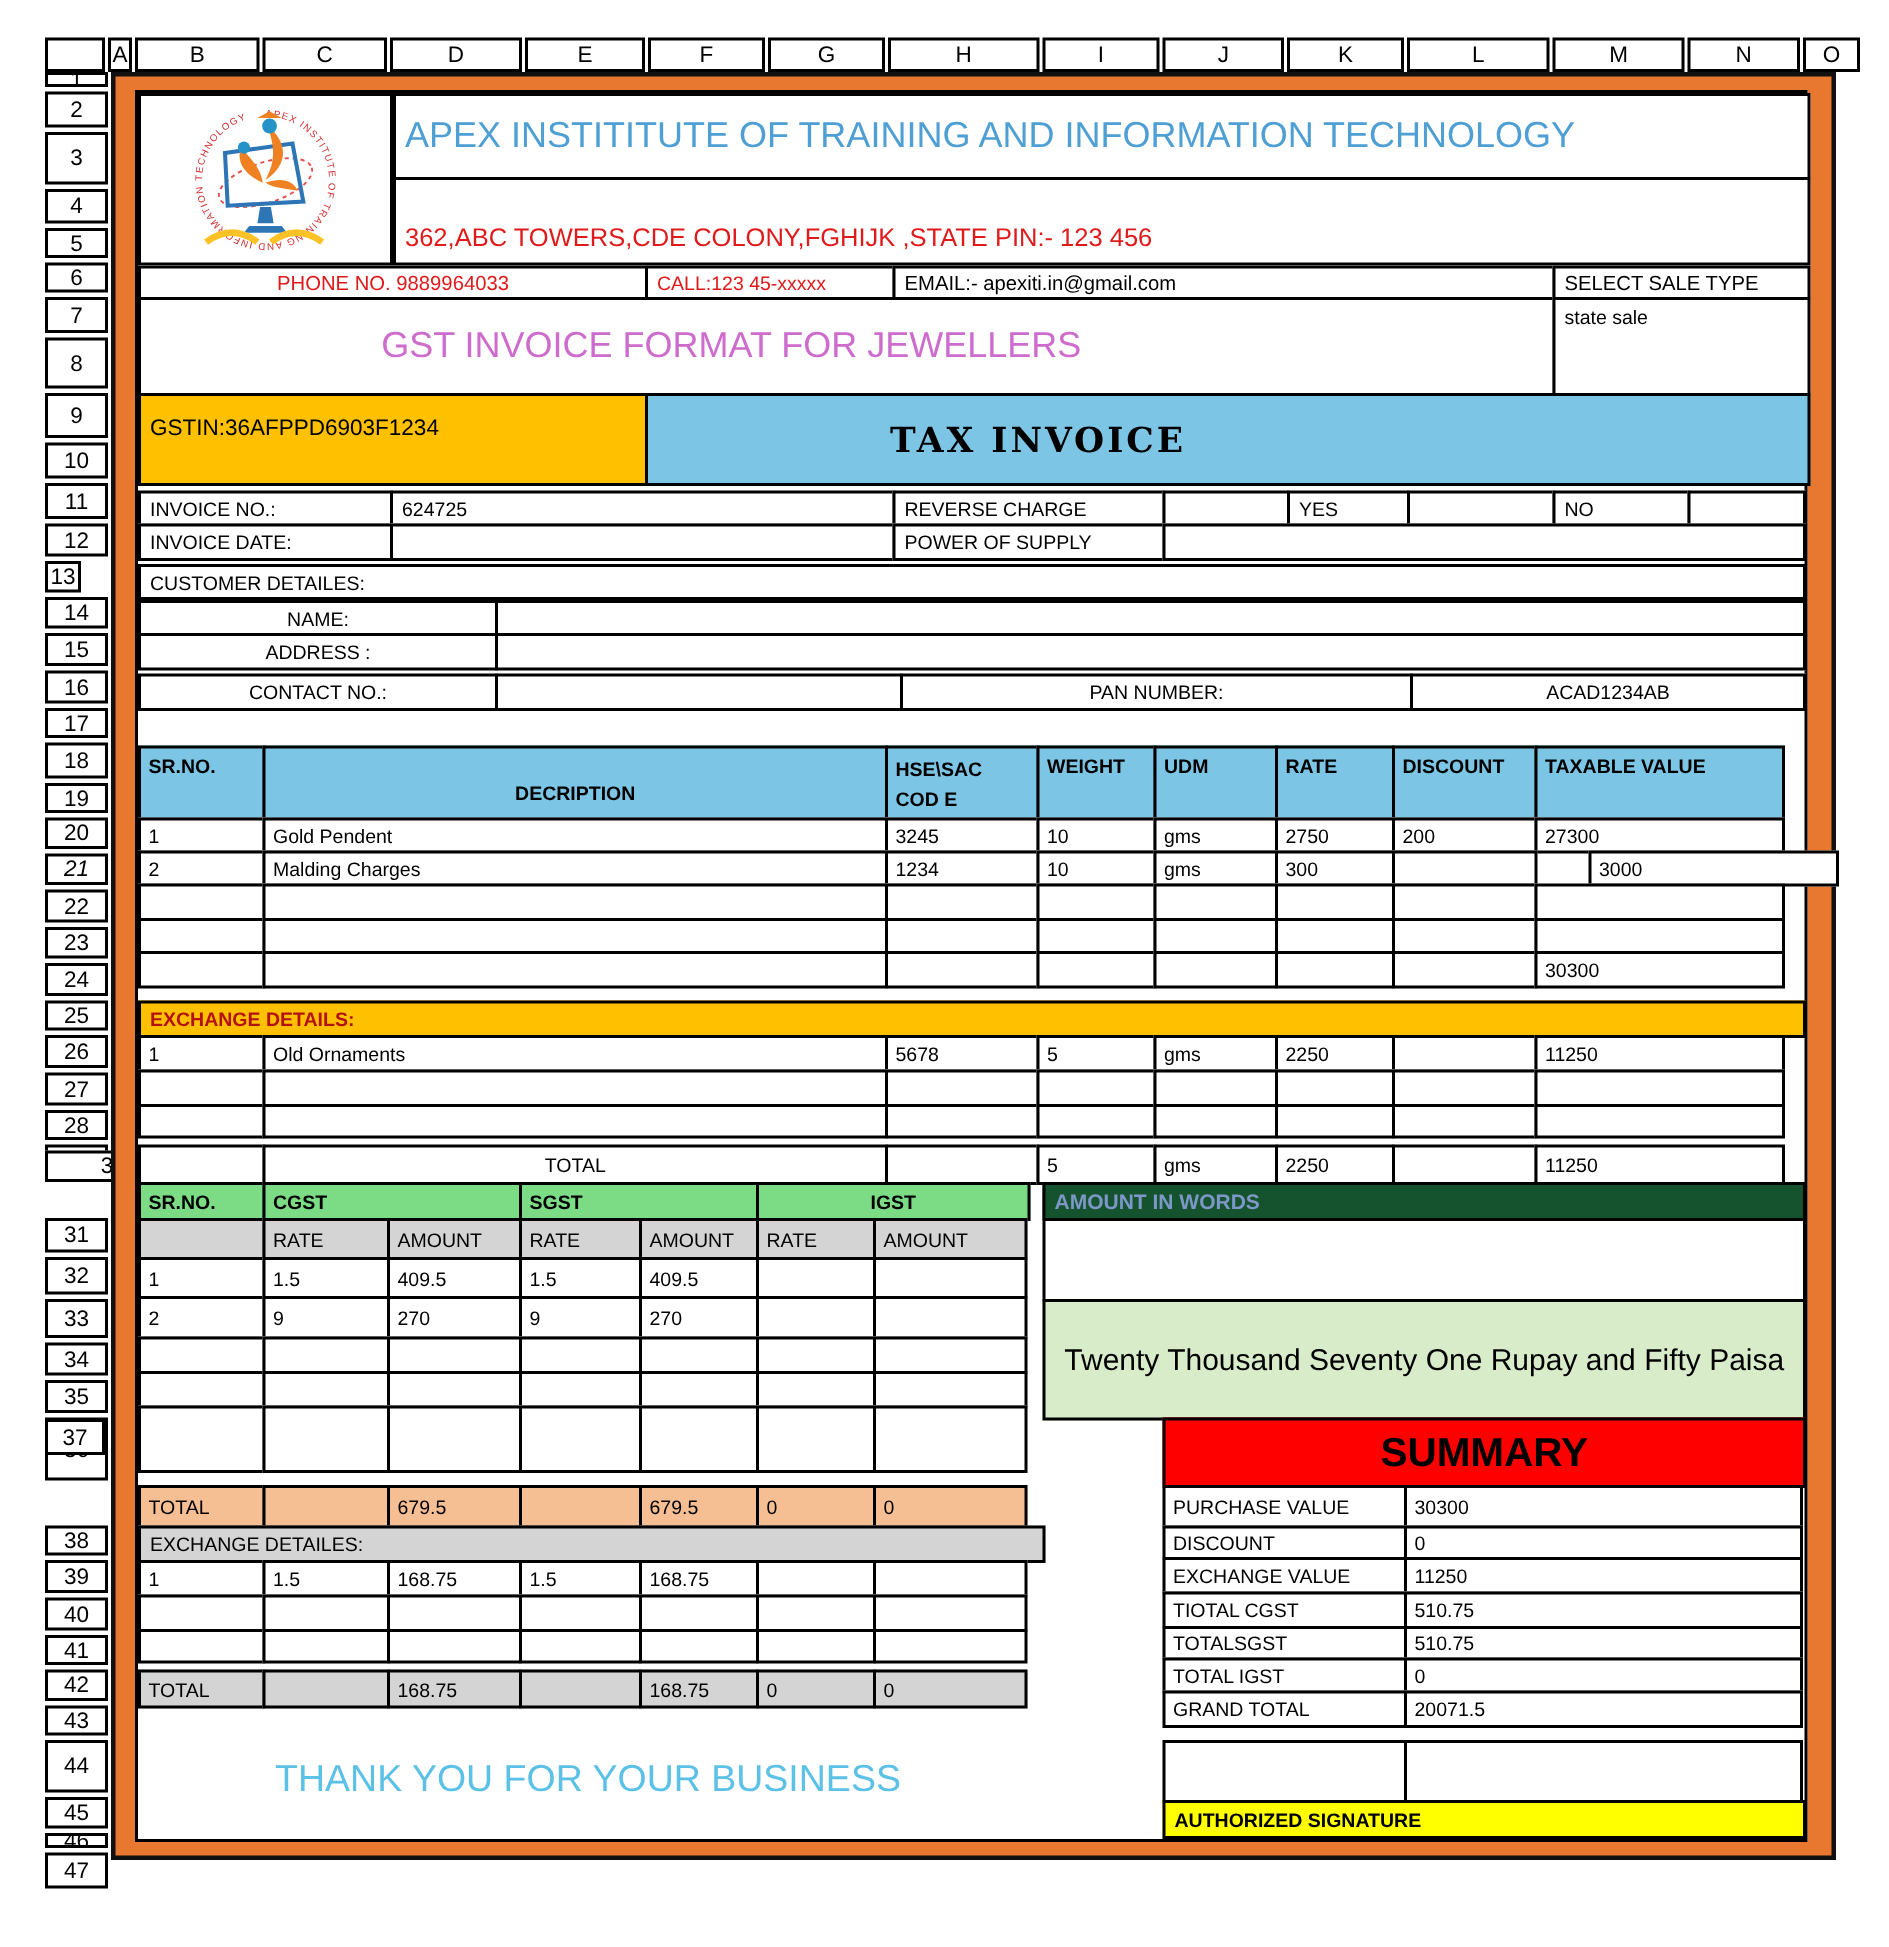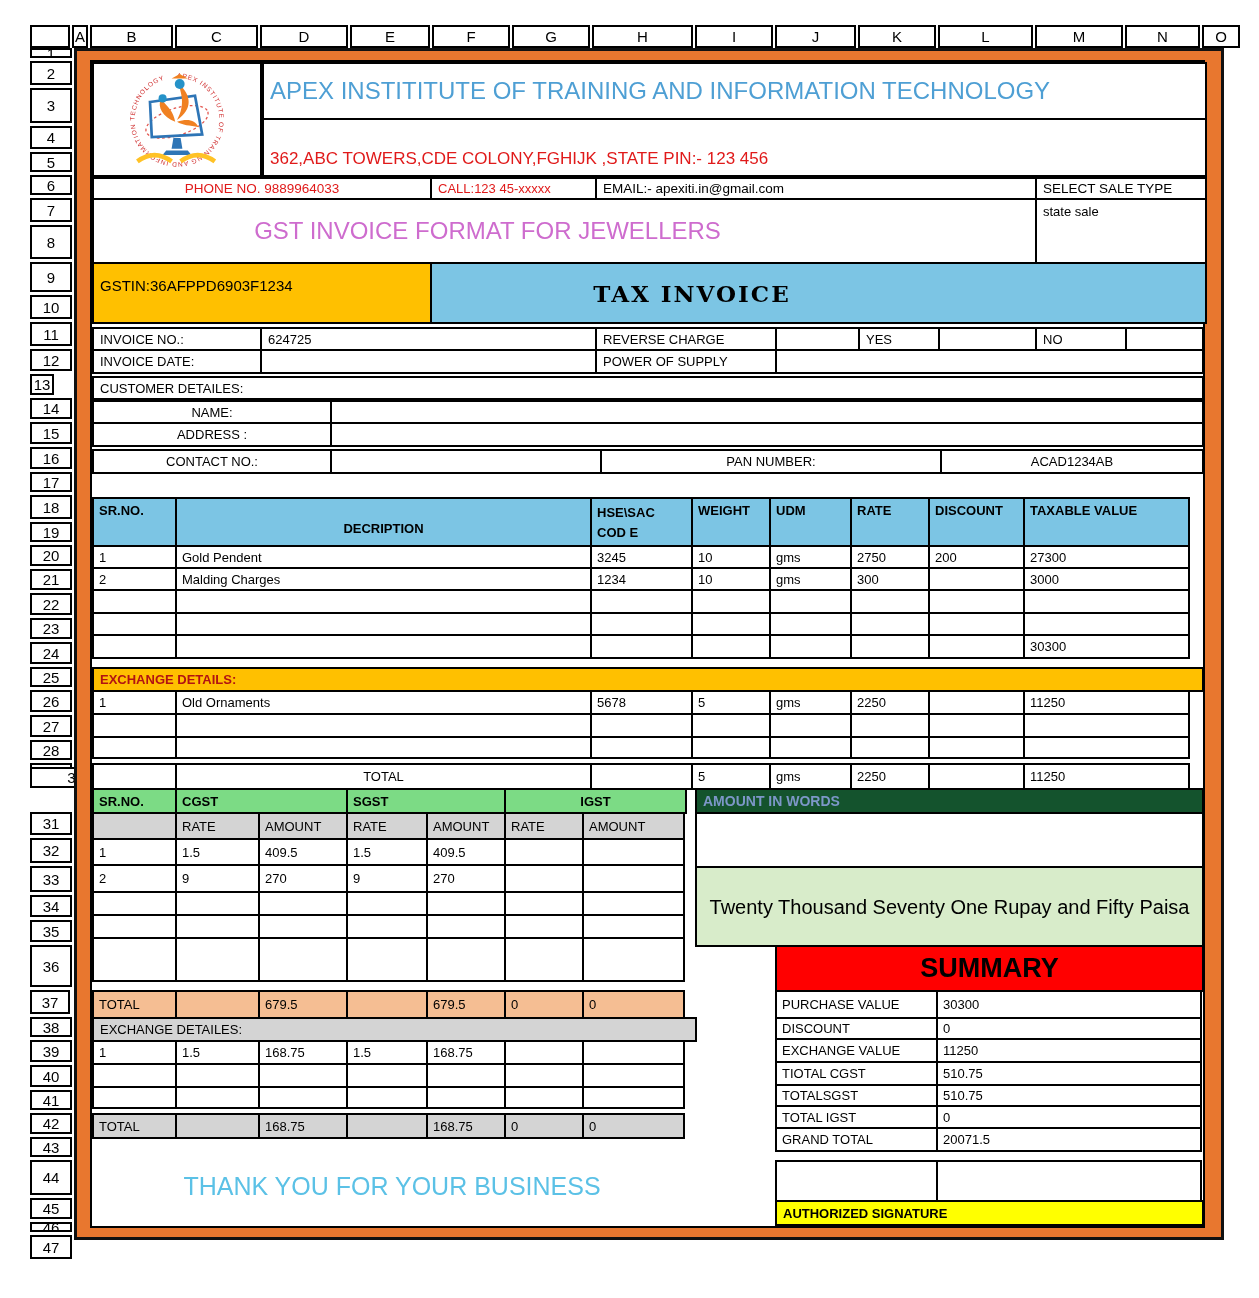--- a/index.html
+++ b/index.html
@@ -79,37 +79,37 @@
       <div class="hdrbox" style="left: 0px; top: 274px; width: 42px; height: 24px;">11</div>
       <div class="hdrbox" style="left: 0px; top: 301px; width: 42px; height: 22px;">12</div>
       <div class="hdrbox" style="left: 0px; top: 326px; width: 24px; height: 21px;">13</div>
       <div class="hdrbox" style="left: 0px; top: 350px; width: 42px; height: 21px;">14</div>
       <div class="hdrbox" style="left: 0px; top: 374px; width: 42px; height: 22px;">15</div>
       <div class="hdrbox" style="left: 0px; top: 399px; width: 42px; height: 22px;">16</div>
       <div class="hdrbox" style="left: 0px; top: 424px; width: 42px; height: 20px;">17</div>
       <div class="hdrbox" style="left: 0px; top: 447px; width: 42px; height: 24px;">18</div>
       <div class="hdrbox" style="left: 0px; top: 474px; width: 42px; height: 20px;">19</div>
       <div class="hdrbox" style="left: 0px; top: 497px; width: 42px; height: 21px;">20</div>
-      <div class="hdrbox" style="left: 0px; top: 521px; width: 42px; height: 21px;">21</div>
+      <div class="hdrbox" style="left: 0px; top: 521px; width: 42px; height: 21px; font-style: italic;">21</div>
       <div class="hdrbox" style="left: 0px; top: 545px; width: 42px; height: 22px;">22</div>
       <div class="hdrbox" style="left: 0px; top: 570px; width: 42px; height: 21px;">23</div>
       <div class="hdrbox" style="left: 0px; top: 594px; width: 42px; height: 22px;">24</div>
       <div class="hdrbox" style="left: 0px; top: 619px; width: 42px; height: 20px;">25</div>
       <div class="hdrbox" style="left: 0px; top: 642px; width: 42px; height: 22px;">26</div>
       <div class="hdrbox" style="left: 0px; top: 667px; width: 42px; height: 22px;">27</div>
       <div class="hdrbox" style="left: 0px; top: 692px; width: 42px; height: 20px;">28</div>
       <div class="hdrbox" style="left: 0px; top: 715px; width: 42px; height: 22px;">29</div>
       <div class="hdrbox" style="left: 0px; top: 719px; width: 55px; height: 21px; padding-left: 36px;">30</div>
       <div class="hdrbox" style="left: 0px; top: 764px; width: 42px; height: 23px;">31</div>
       <div class="hdrbox" style="left: 0px; top: 790px; width: 42px; height: 25px;">32</div>
       <div class="hdrbox" style="left: 0px; top: 818px; width: 42px; height: 26px;">33</div>
       <div class="hdrbox" style="left: 0px; top: 847px; width: 42px; height: 22px;">34</div>
       <div class="hdrbox" style="left: 0px; top: 872px; width: 42px; height: 22px;">35</div>
       <div class="hdrbox" style="left: 0px; top: 897px; width: 42px; height: 42px;">36</div>
-      <div class="hdrbox" style="left: 0px; top: 942px; width: 40px; height: 24px;">37</div>
+      <div class="hdrbox" style="left: 0px; top: 898px; width: 40px; height: 24px;">37</div>
       <div class="hdrbox" style="left: 0px; top: 969px; width: 42px; height: 20px;">38</div>
       <div class="hdrbox" style="left: 0px; top: 992px; width: 42px; height: 22px;">39</div>
       <div class="hdrbox" style="left: 0px; top: 1017px; width: 42px; height: 22px;">40</div>
       <div class="hdrbox" style="left: 0px; top: 1042px; width: 42px; height: 20px;">41</div>
       <div class="hdrbox" style="left: 0px; top: 1065px; width: 42px; height: 21px;">42</div>
       <div class="hdrbox" style="left: 0px; top: 1089px; width: 42px; height: 20px;">43</div>
       <div class="hdrbox" style="left: 0px; top: 1112px; width: 42px; height: 35px;">44</div>
       <div class="hdrbox" style="left: 0px; top: 1150px; width: 42px; height: 21px;">45</div>
       <div class="hdrbox" style="left: 0px; top: 1174px; width: 42px; height: 10px;">46</div>
       <div class="hdrbox" style="left: 0px; top: 1187px; width: 42px; height: 24px;">47</div>
@@ -208,21 +208,21 @@
           <div class="tcell" style="width: 167px; height: 24px;">27300</div>
         </div>
         <div class="trow">
           <div class="tcell" style="width: 85px; height: 24px;">2</div>
           <div class="tcell" style="width: 417px; height: 24px;">Malding Charges</div>
           <div class="tcell" style="width: 103px; height: 24px;">1234</div>
           <div class="tcell" style="width: 80px; height: 24px;">10</div>
           <div class="tcell" style="width: 83px; height: 24px;">gms</div>
           <div class="tcell" style="width: 80px; height: 24px;">300</div>
           <div class="tcell" style="width: 97px; height: 24px;"></div>
-          <div class="tcell" style="width: 167px; height: 24px;">3000</div>
+          <div class="tcell" style="width: 167px; height: 24px; margin-left: 36px;">3000</div>
         </div>
         <div class="trow">
           <div class="tcell" style="width: 85px; height: 25px;"></div>
           <div class="tcell" style="width: 417px; height: 25px;"></div>
           <div class="tcell" style="width: 103px; height: 25px;"></div>
           <div class="tcell" style="width: 80px; height: 25px;"></div>
           <div class="tcell" style="width: 83px; height: 25px;"></div>
           <div class="tcell" style="width: 80px; height: 25px;"></div>
           <div class="tcell" style="width: 97px; height: 25px;"></div>
           <div class="tcell" style="width: 167px; height: 25px;"></div>

